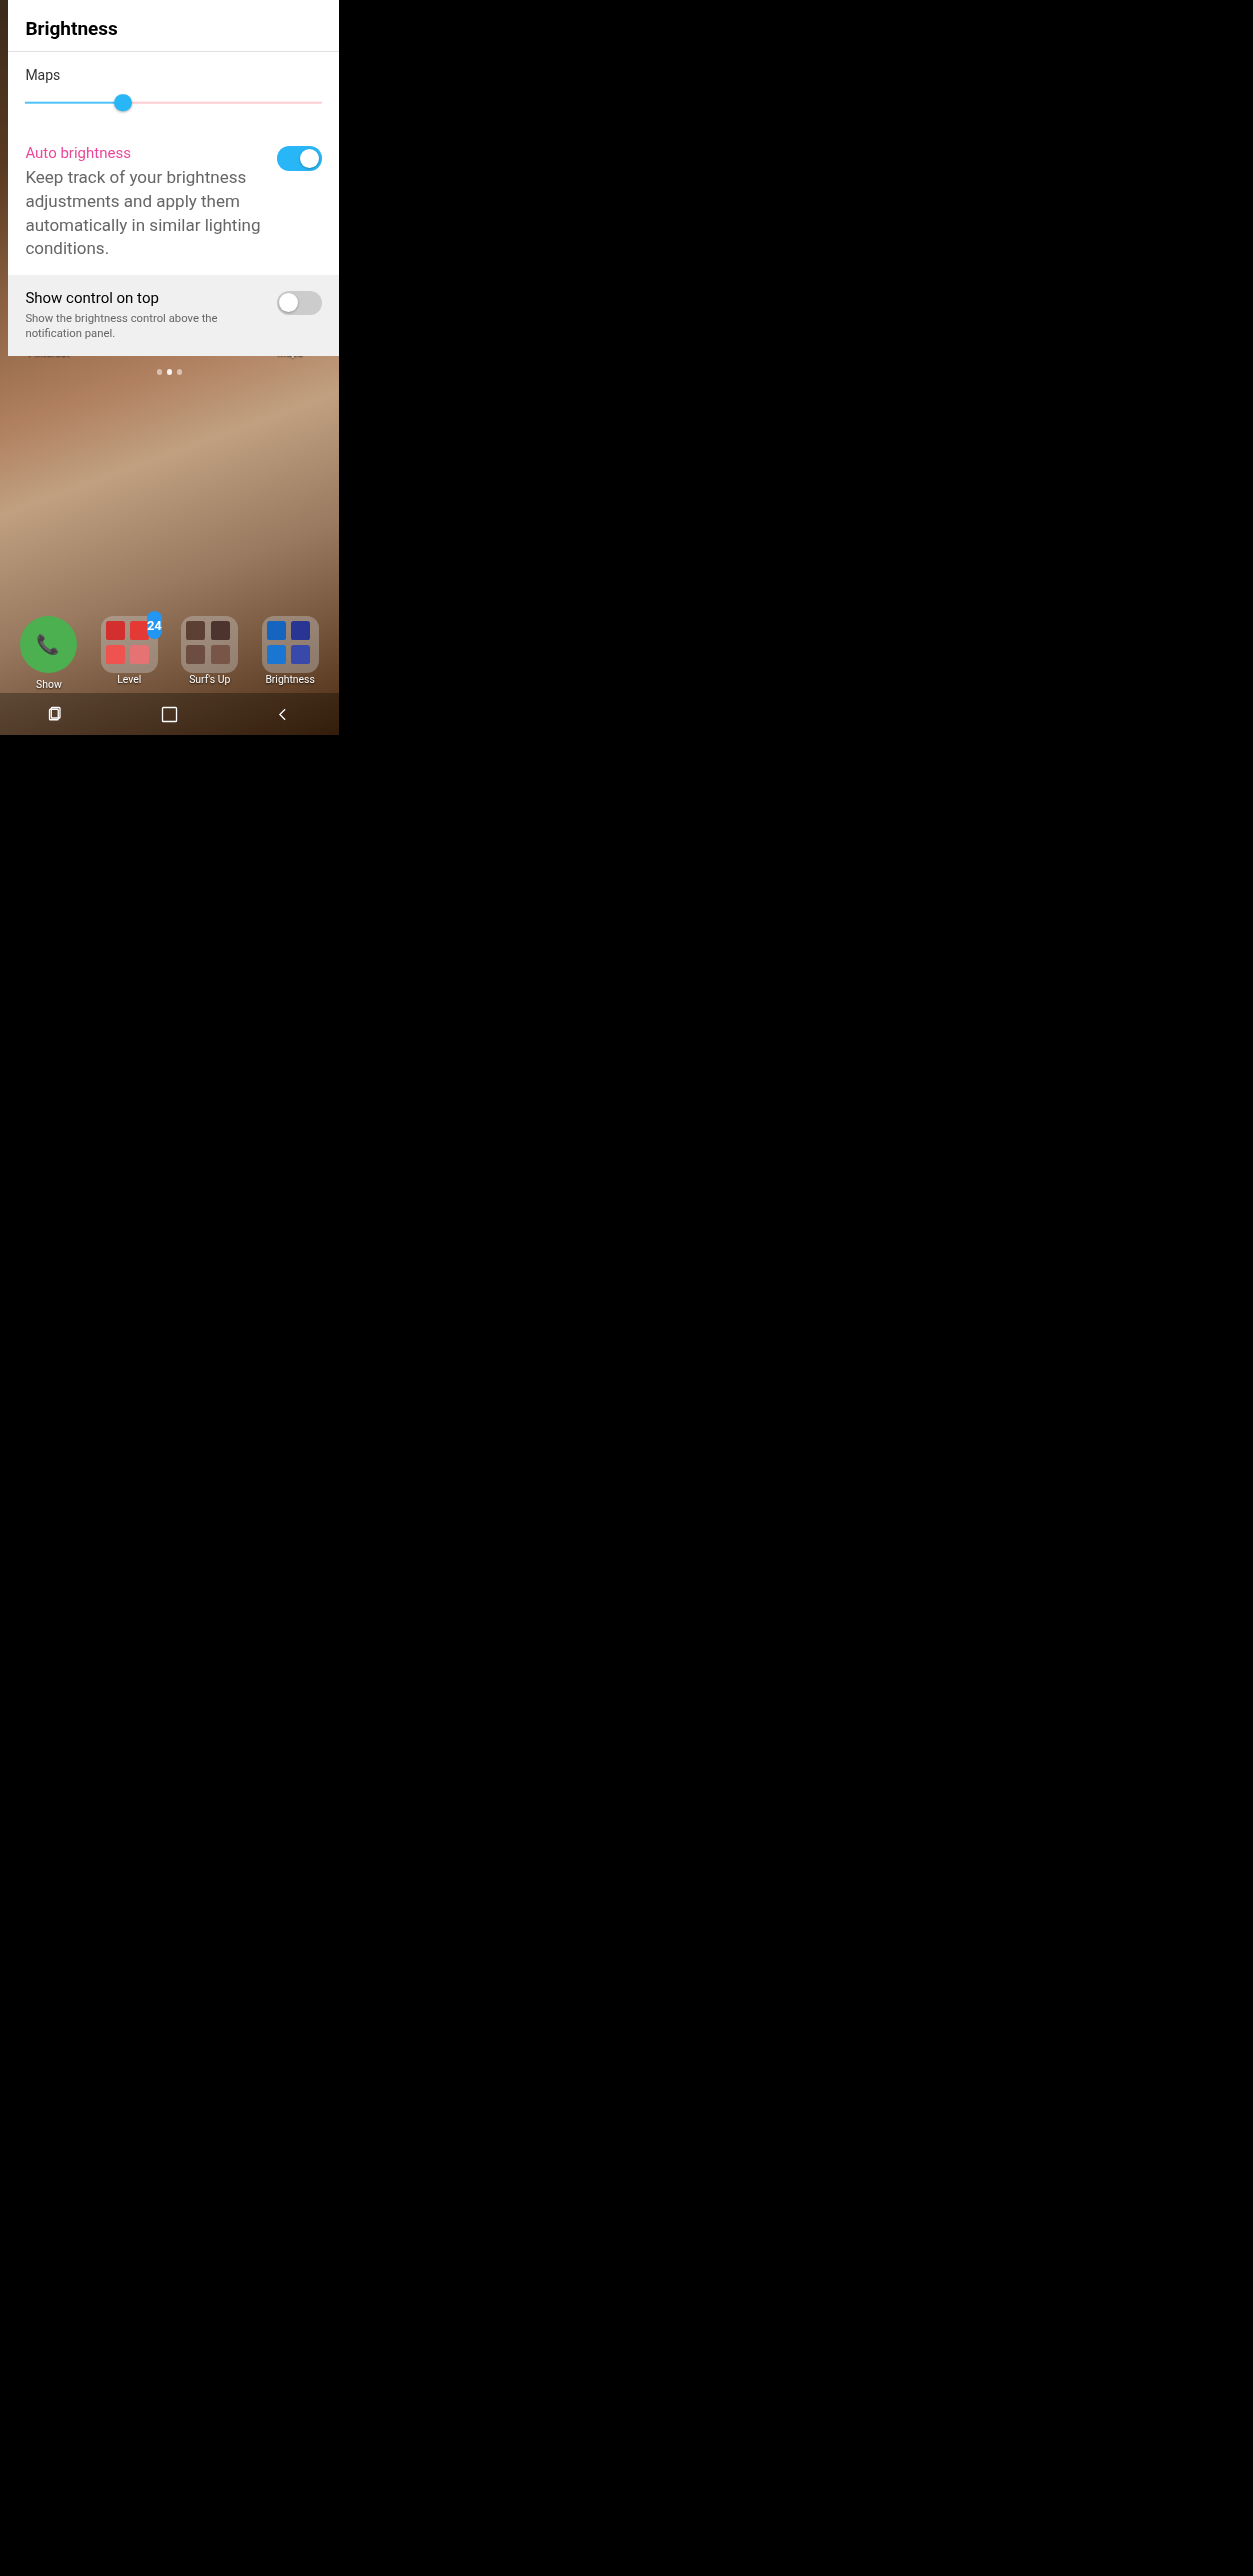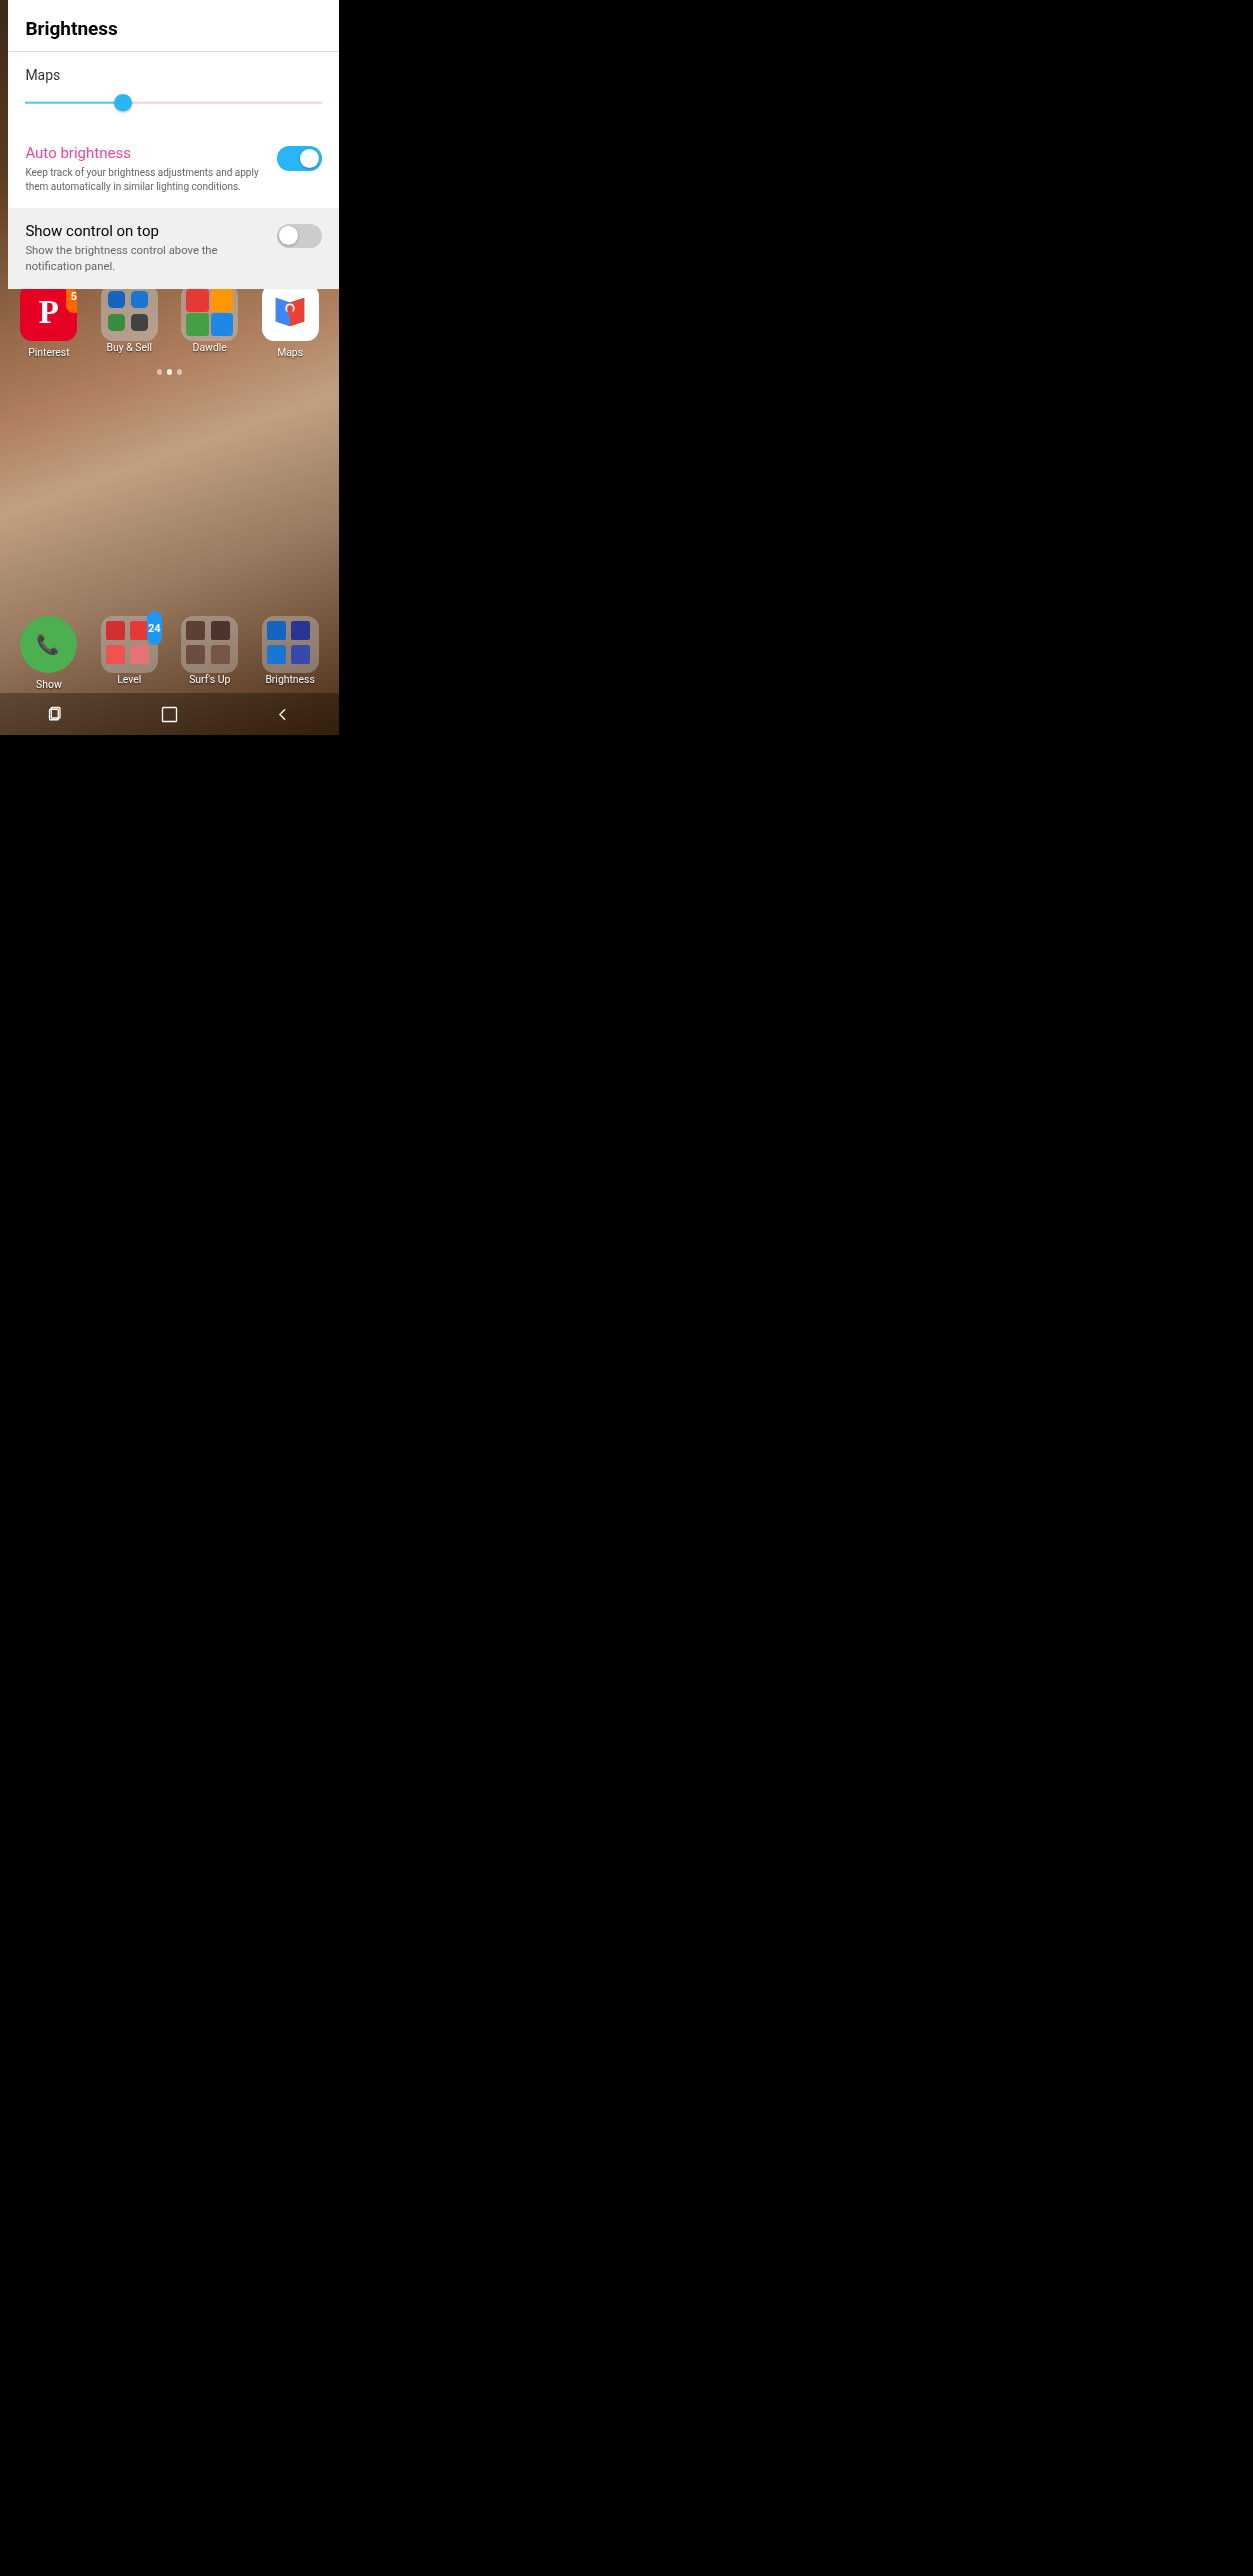--- a/index.html
+++ b/index.html
@@ -122,21 +122,21 @@
       margin-right: 14px;
     }
 
     .auto-brightness-title {
       font-size: 15px;
       color: #ec4899;
       margin-bottom: 3.5px;
     }
 
     .auto-brightness-desc {
-      font-size: 10px;
+      font-size: 17px;
       color: #666;
       line-height: 1.4;
     }
 
     
     .toggle {
       width: 45px;
       height: 24.4px;
       border-radius: 12.2px;
       position: relative;
@@ -325,24 +325,24 @@
       border-radius: 4.4px;
     }
 
     
     .badge {
       position: absolute;
       top: -4.4px;
       right: -4.4px;
       background: #ff6600;
       color: #fff;
-      font-size: 11px;
+      font-size: 13px;
       font-weight: bold;
       width: 15.7px;
-      height: 34px;
+      height: 28px;
       border-radius: 7.8px;
       display: flex;
       align-items: center;
       justify-content: center;
       z-index: 2;
     }
 
     
     .icon-pinterest {
       background: #e60023;

